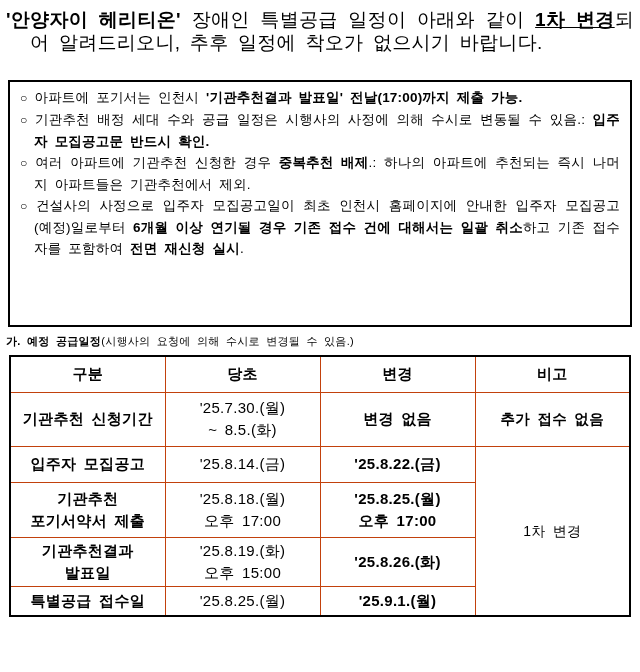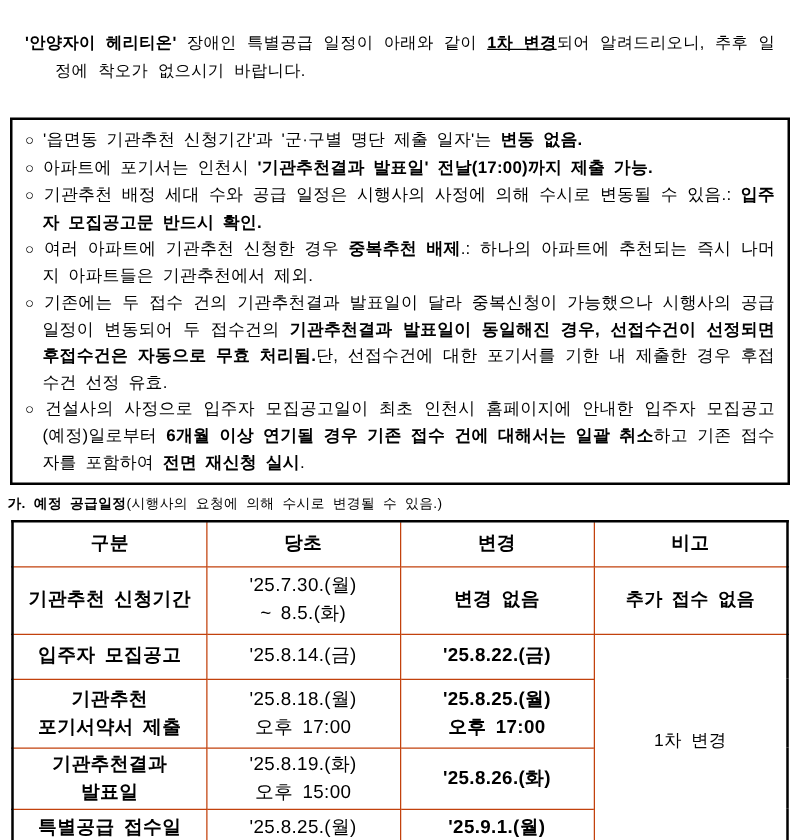--- a/index.html
+++ b/index.html
@@ -11,22 +11,22 @@
     color: #000000;
     font-family: "Liberation Sans", "DejaVu Sans", sans-serif;
   }
   .page { padding: 8px 6px 10px 6px; }
 
   .b { font-weight: bold; }
   .u { text-decoration: underline; }
 
   
   .doc-title {
-    margin: 14px;
-    font-size: 13px;
+    margin: 0;
+    font-size: 19px;
     line-height: 23px;
     letter-spacing: 0.3px;
     word-spacing: 4px;
     padding-left: 24px;
     text-indent: -24px;
     text-align: justify;
   }
 
   
   .notice-box {
@@ -88,29 +88,27 @@
   td.note-merged { font-weight: normal; font-size: 14px; }
 </style>
 </head>
 <body>
 
 <div class="page">
 
   <p class="doc-title"><span class="b">'안양자이 헤리티온'</span><span> 장애인 특별공급 일정이 아래와 같이 </span><span class="b u">1차 변경</span><span>되어 알려드리오니, 추후 일정에 착오가 없으시기 바랍니다.</span></p>
 
   <div class="notice-box">
-    <p class="bullet"><span class="marker">○</span><span>'읍면동 기관추천 신청기간'과 '군·구별 명단 제출 일자'는 </span><span class="b">변동 없음.</span></p>
 
     <p class="bullet"><span class="marker">○</span><span>아파트에 포기서는 인천시 </span><span class="b">'기관추천결과 발표일' 전날(17:00)까지 제출 가능.</span></p>
 
     <p class="bullet"><span class="marker">○</span><span>기관추천 배정 세대 수와 공급 일정은 시행사의 사정에 의해 수시로 변동될 수 있음.: </span><span class="b">입주자 모집공고문 반드시 확인.</span></p>
 
     <p class="bullet"><span class="marker">○</span><span>여러 아파트에 기관추천 신청한 경우 </span><span class="b">중복추천 배제</span><span>.: 하나의 아파트에 추천되는 즉시 나머지 아파트들은 기관추천에서 제외.</span></p>
 
-    <p class="bullet"><span class="marker">○</span><span>기존에는 두 접수 건의 기관추천결과 발표일이 달라 중복신청이 가능했으나 시행사의 공급일정이 변동되어 두 접수건의 </span><span class="b">기관추천결과 발표일이 동일해진 경우, 선접수건이 선정되면 후접수건은 자동으로 무효 처리됨.</span><span>단, 선접수건에 대한 포기서를 기한 내 제출한 경우 후접수건 선정 유효.</span></p>
 
     <p class="bullet"><span class="marker">○</span><span>건설사의 사정으로 입주자 모집공고일이 최초 인천시 홈페이지에 안내한 입주자 모집공고(예정)일로부터 </span><span class="b">6개월 이상 연기될 경우 기존 접수 건에 대해서는 일괄 취소</span><span>하고 기존 접수자를 포함하여 </span><span class="b">전면 재신청 실시</span><span>.</span></p>
   </div>
 
   <p class="section-heading"><span class="b">가. 예정 공급일정</span><span>(시행사의 요청에 의해 수시로 변경될 수 있음.)</span></p>
 
   <table class="schedule">
     <colgroup>
       <col style="width:25%">
         <col style="width:25%">

